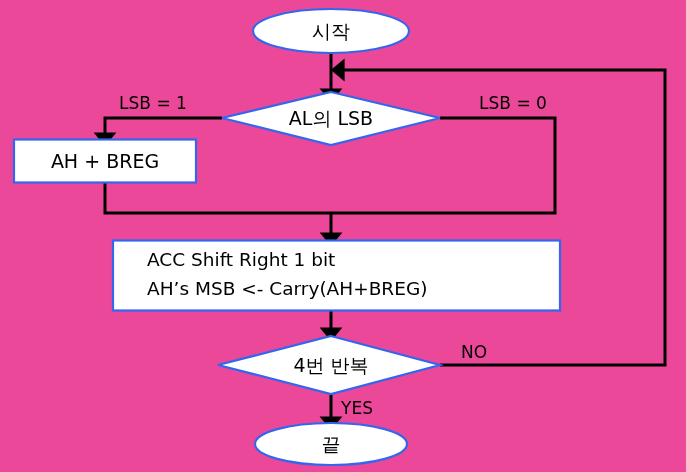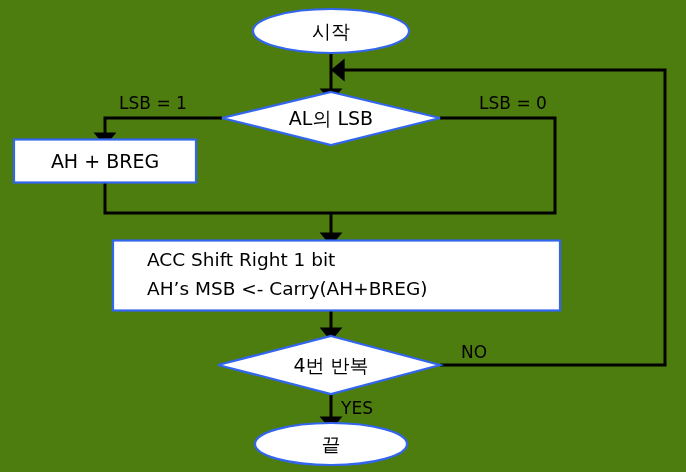--- a/index.html
+++ b/index.html
@@ -10,21 +10,21 @@
   body {
     width: 686px;
     height: 472px;
     font-family: "DejaVu Sans", "Liberation Sans", sans-serif;
     overflow: hidden;
   }
   #flowchart-root {
     position: relative;
     width: 686px;
     height: 472px;
-    background: #4d7c0f;
+    background: #ec4899;
   }
   svg.fc {
     position: absolute;
     top: 0;
     left: 0;
     width: 686px;
     height: 472px;
     display: block;
   }
   .node-shape {

